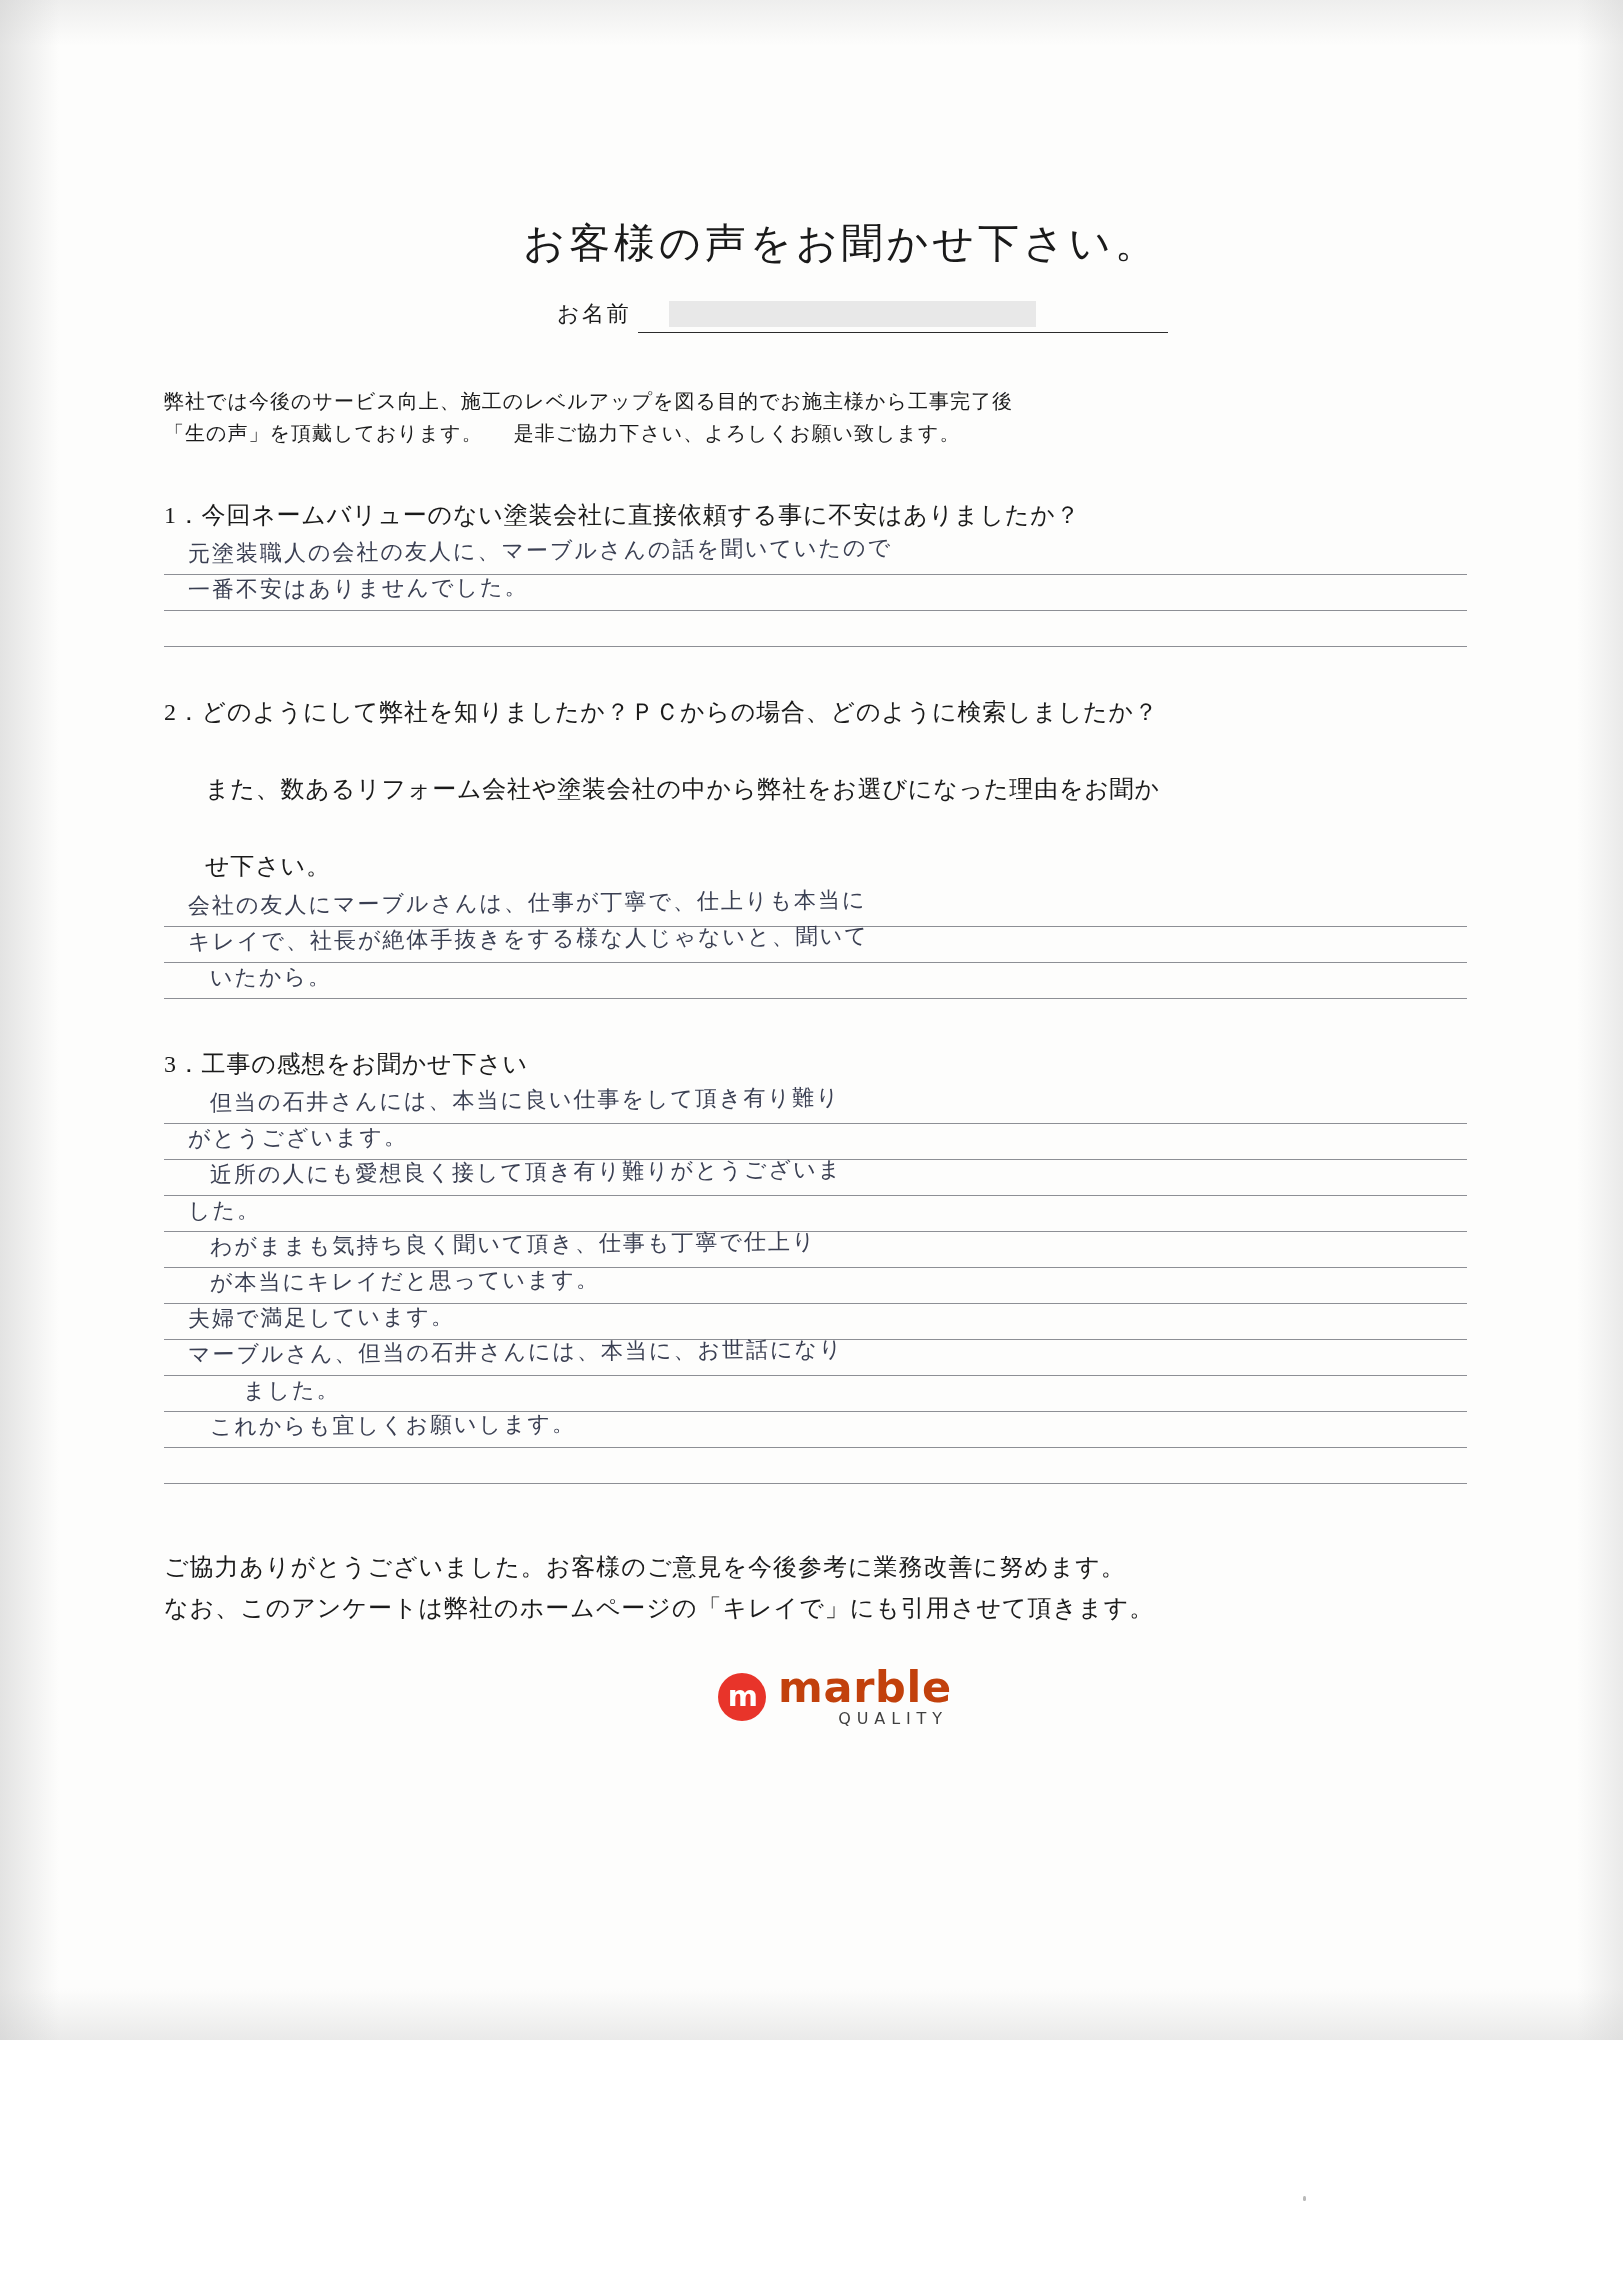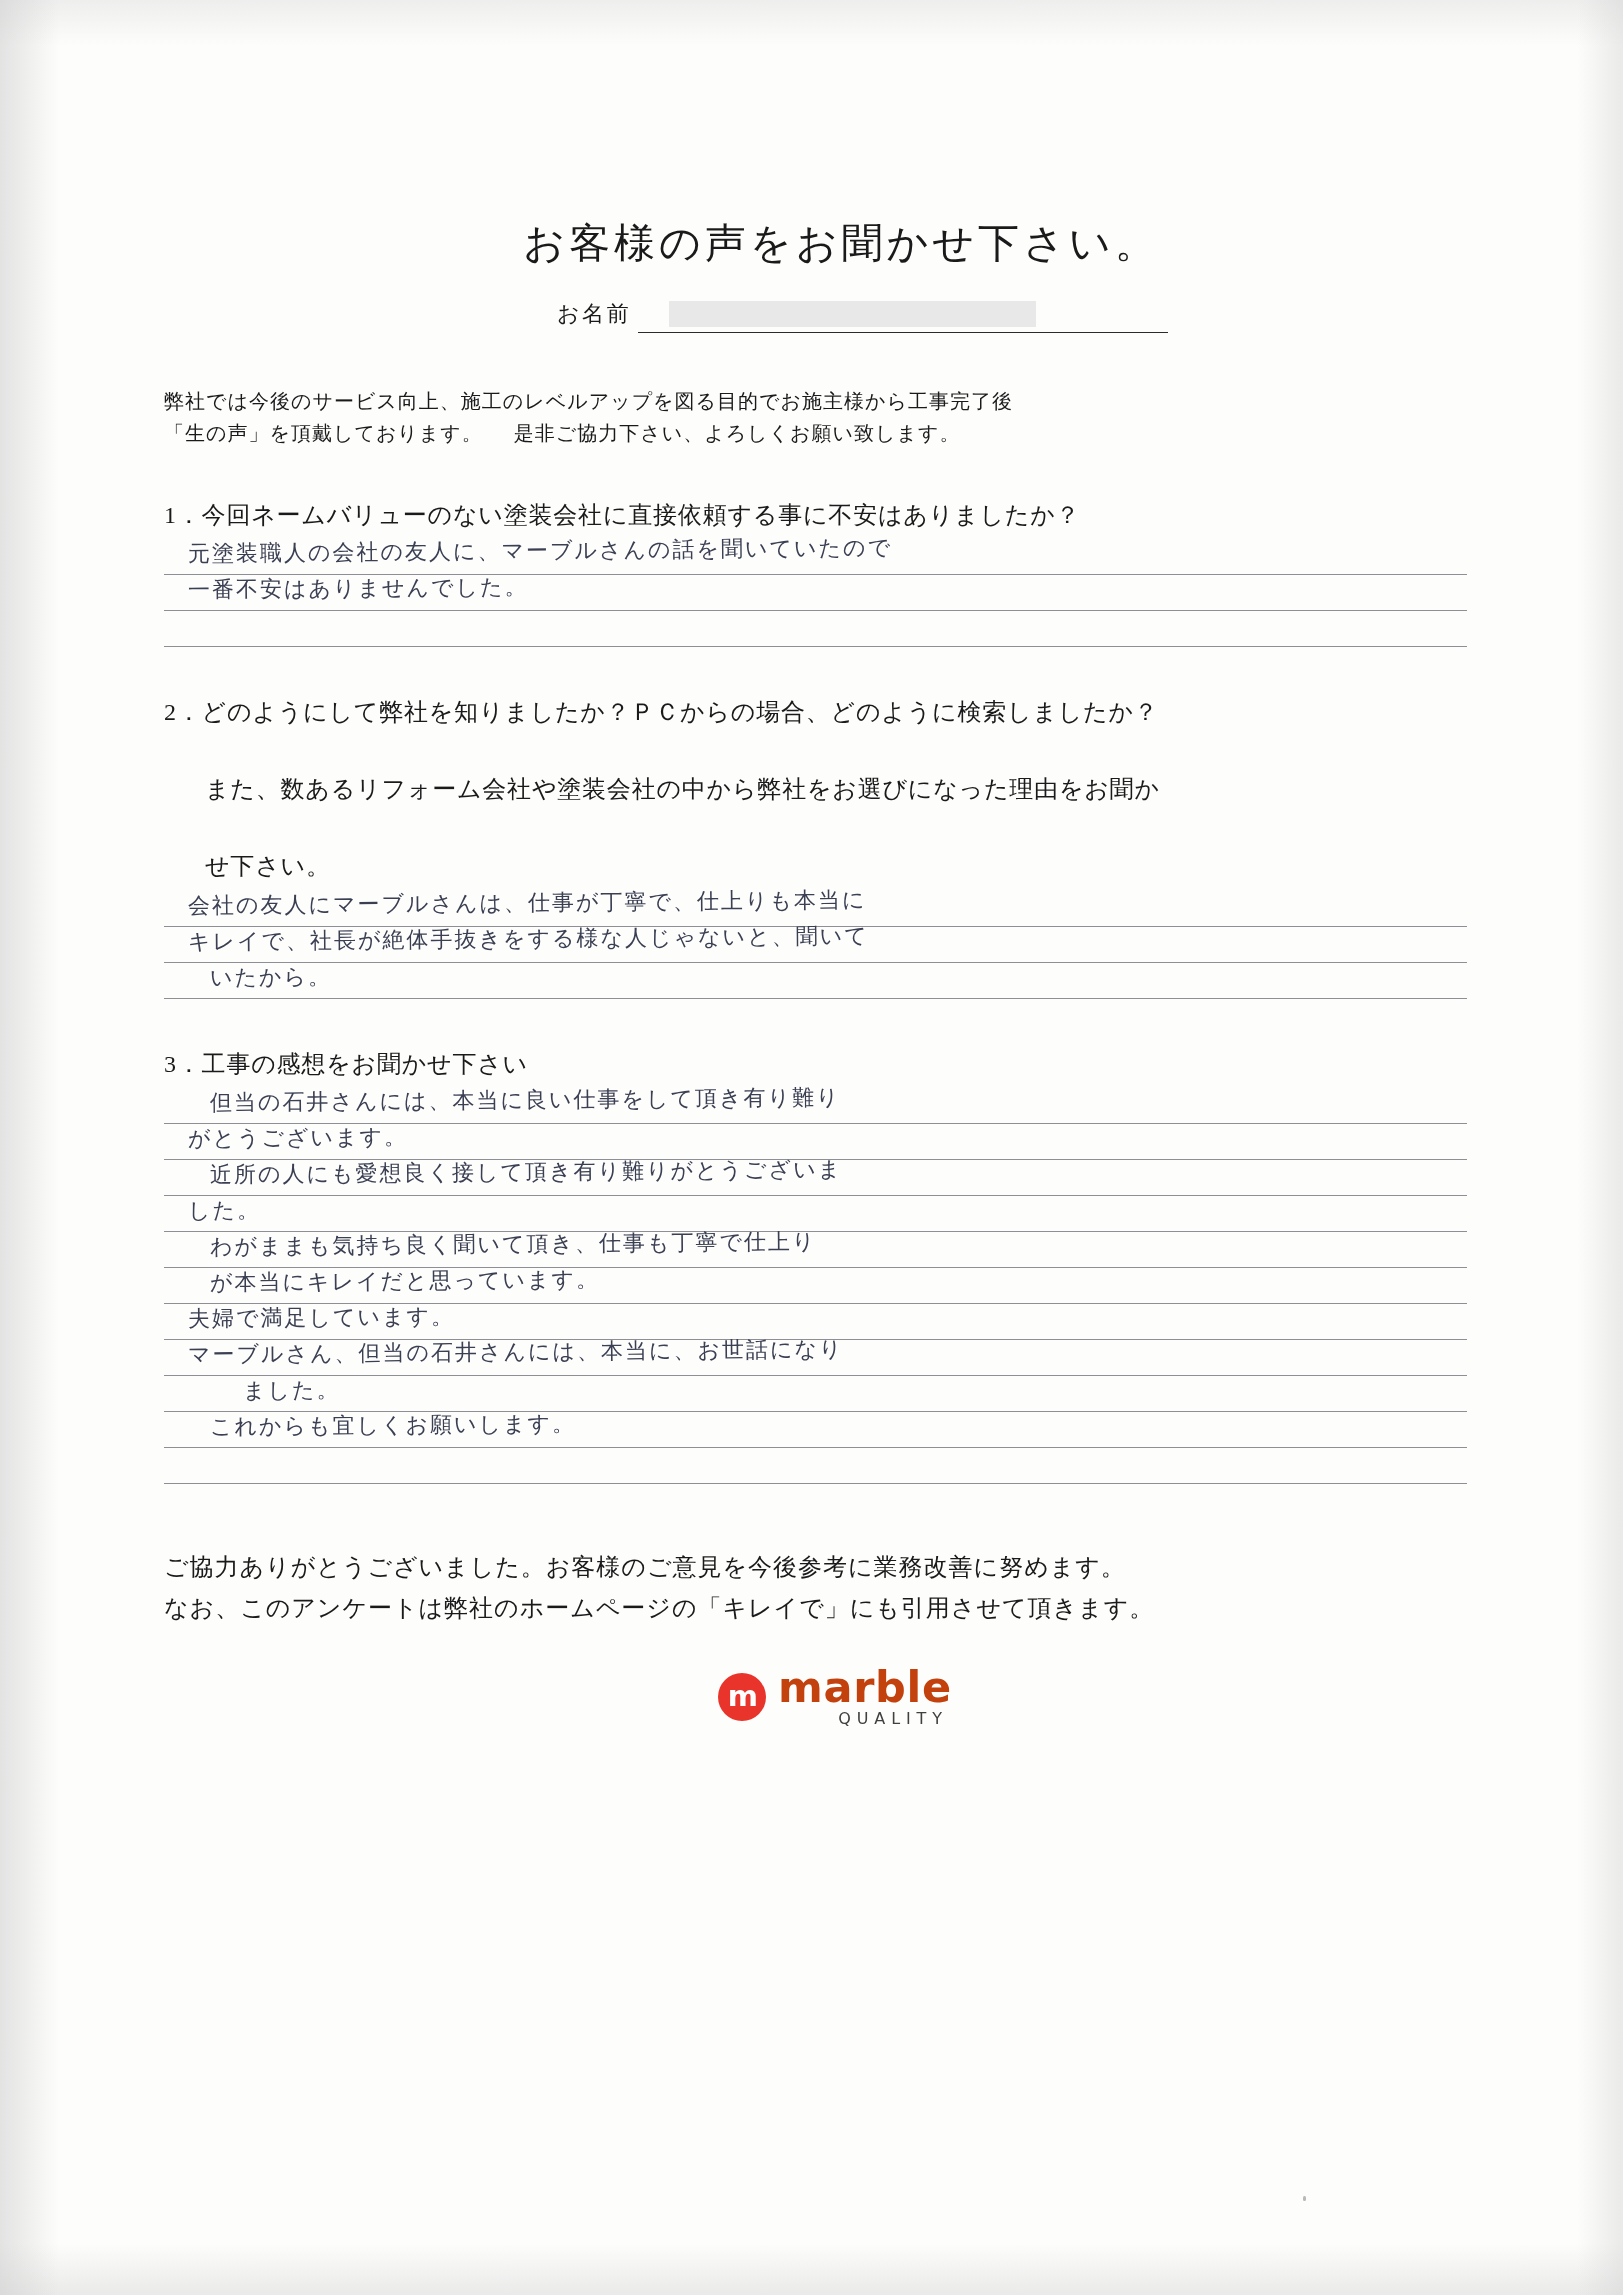--- a/index.html
+++ b/index.html
@@ -12,21 +12,21 @@
     height: 2295px;
     font-family: "Liberation Serif", serif;
     color: #1a1a1a;
     position: relative;
     overflow: hidden;
   }
   .page {
     position: absolute;
     left: 0; top: 0;
     width: 1623px;
-    height: 2295px;
+    height: 2040px;
     background: #fdfdfc;
   }
   
   .scan-shade {
     position: absolute;
     left: 0; top: 0; right: 0; bottom: 0;
     background:
       linear-gradient(90deg, rgba(205,205,205,0.55) 0px, rgba(255,255,255,0) 59px),
       linear-gradient(270deg, rgba(210,210,210,0.45) 0px, rgba(255,255,255,0) 46px),
       linear-gradient(180deg, rgba(210,210,210,0.35) 0px, rgba(255,255,255,0) 46px),

